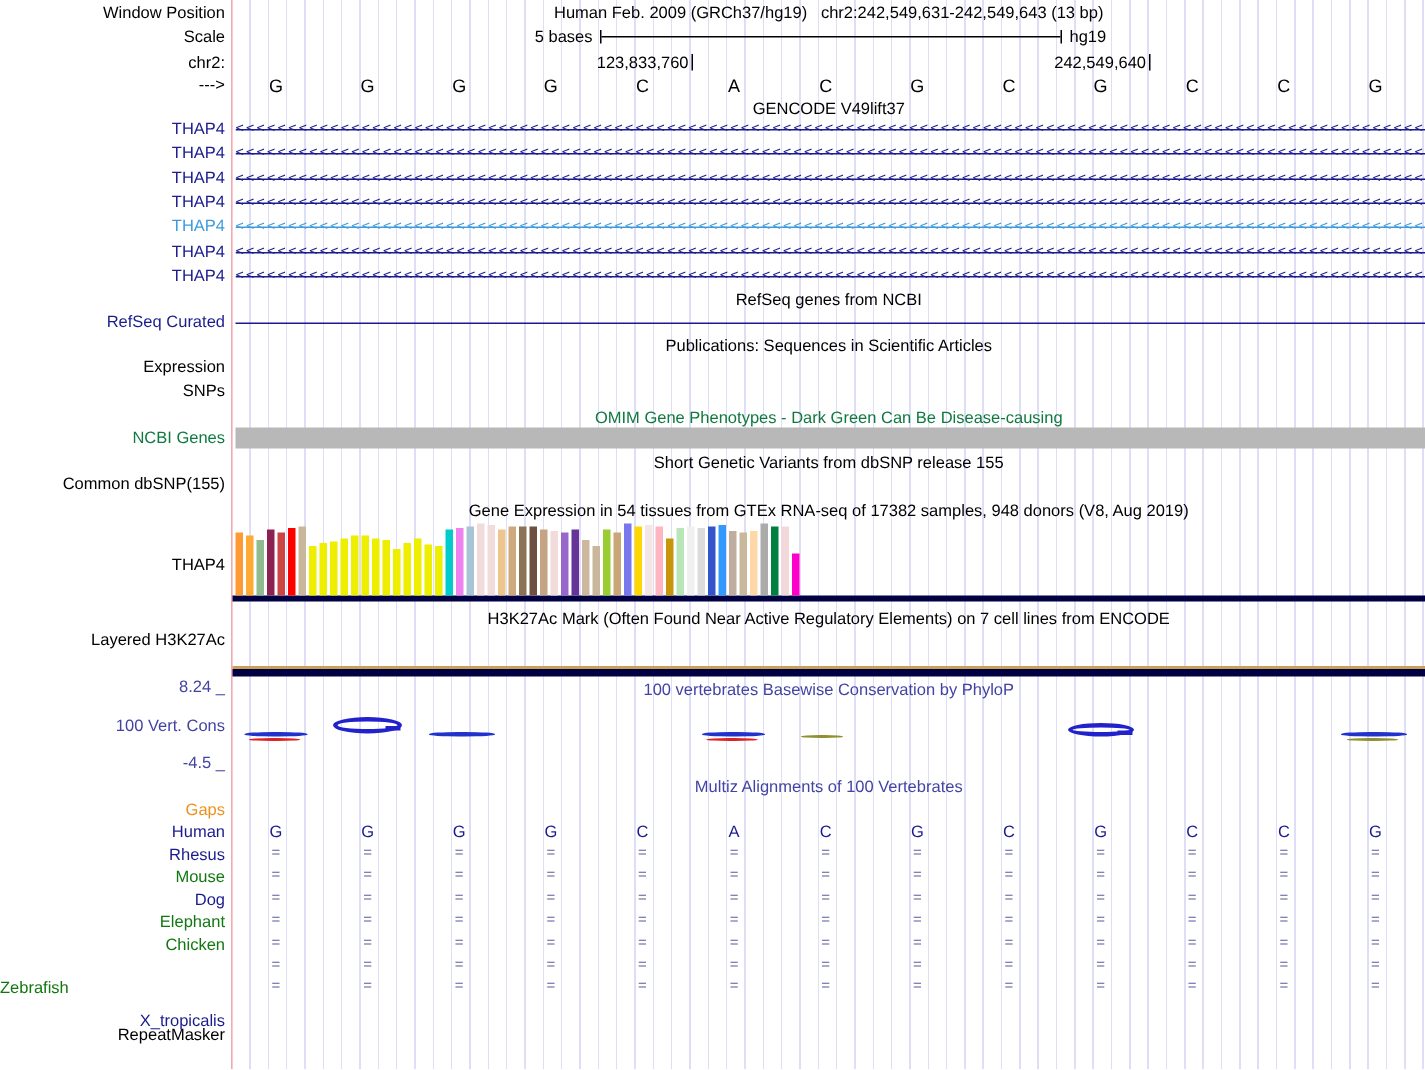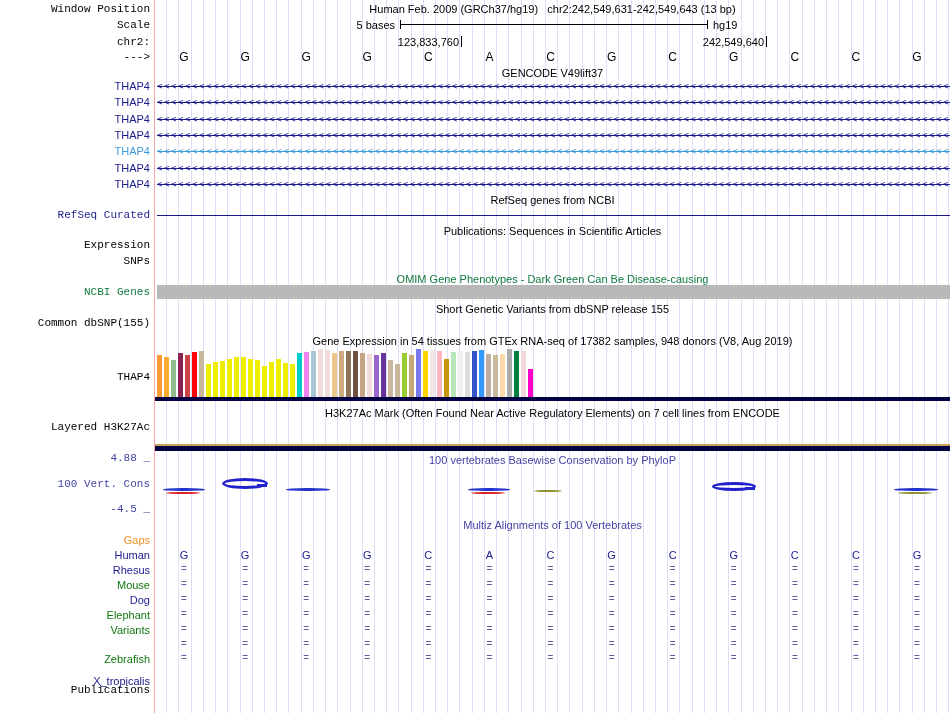--- a/index.html
+++ b/index.html
@@ -1,21 +1,21 @@
 <!DOCTYPE html>
 <html><head>
 <meta charset="utf-8">
 <style>
   html,body{margin:0;padding:0;background:#fff;}
   #screen{position:relative;width:950px;height:713px;background:#fff;overflow:hidden;
           font-family:"Liberation Sans","DejaVu Sans",sans-serif;font-size:11px;color:#000;}
   .grid{position:absolute;left:155px;right:0;top:0;bottom:0;z-index:0;
         background:repeating-linear-gradient(to right,transparent 0px,transparent 11.2px,#DEDEF6 11.2px,#DEDEF6 12.22px);}
   .guide-pink{position:absolute;left:154px;top:0;bottom:0;width:1px;background:#F7A8A8;z-index:1;}
-  .lbl{position:absolute;left:0;width:150px;text-align:right;padding-right:2px;white-space:nowrap;z-index:3;line-height:12px;font-family:Liberation Mono, monospace;}
+  .lbl{position:absolute;left:0;width:150px;text-align:right;padding-right:2px;white-space:nowrap;z-index:3;line-height:12px;}
   .ctr{position:absolute;left:155px;right:0;text-align:center;white-space:pre;z-index:3;line-height:12px;}
   .abs{position:absolute;z-index:3;}
   .navy{color:#1B1B8E;}
   .slate{color:#4343A4;}
   .green{color:#10793F;}
 </style>
 </head>
 <body>
 
 <div id="screen">
@@ -51,24 +51,24 @@
   <div class="ctr slate" style="top:454px">100 vertebrates Basewise Conservation by PhyloP</div>
   <div class="ctr slate" style="top:519px">Multiz Alignments of 100 Vertebrates</div>
 
   <div class="lbl navy" style="top:209px">RefSeq Curated</div>
   <div class="lbl" style="top:239px">Expression</div>
   <div class="lbl" style="top:255px">SNPs</div>
   <div class="lbl green" style="top:286px">NCBI Genes</div>
   <div class="lbl" style="top:317px">Common dbSNP(155)</div>
   <div class="lbl" style="top:371px">THAP4</div>
   <div class="lbl" style="top:421px">Layered H3K27Ac</div>
-  <div class="lbl slate" style="top:452px">4.88 _</div>
+  <div class="lbl slate" style="top:452px">8.24 _</div>
   <div class="lbl slate" style="top:478px">100 Vert. Cons</div>
   <div class="lbl slate" style="top:503px">-4.5 _</div>
-  <div class="lbl" style="top:684px">Publications</div>
+  <div class="lbl" style="top:684px">RepeatMasker</div>
 
   <div class="abs" style="left:157px;right:0;top:215px;height:1px;background:#1B1B8E;"></div>
   <div class="abs" style="left:157px;right:0;top:285px;height:14px;background:#B8B8B8;"></div>
   <div class="abs" style="left:155px;right:0;top:397px;height:4px;background:#000042;"></div>
   <div class="abs" style="left:155px;right:0;top:444px;height:2px;background:#C9A05A;"></div>
   <div class="abs" style="left:155px;right:0;top:446px;height:5px;background:#000042;"></div>
 
   <div class="abs" style="left:157px;top:349px;width:380px;height:48px;" id="gtex-bars">
       <div style="position: absolute; z-index: 3; left: 0px; width: 5px; top: 6px; height: 42px; background: rgb(255, 153, 51);"></div>
       <div style="position: absolute; z-index: 3; left: 7px; width: 5px; top: 8px; height: 40px; background: rgb(255, 170, 51);"></div>
@@ -262,21 +262,21 @@
       <div style="position: absolute; z-index: 3; left: 265.332px; top: 0px; width: 16px; text-align: center; font-size: 10px; color: rgb(92, 92, 156);">=</div>
       <div style="position: absolute; z-index: 3; left: 326.415px; top: 0px; width: 16px; text-align: center; font-size: 10px; color: rgb(92, 92, 156);">=</div>
       <div style="position: absolute; z-index: 3; left: 387.498px; top: 0px; width: 16px; text-align: center; font-size: 10px; color: rgb(92, 92, 156);">=</div>
       <div style="position: absolute; z-index: 3; left: 448.581px; top: 0px; width: 16px; text-align: center; font-size: 10px; color: rgb(92, 92, 156);">=</div>
       <div style="position: absolute; z-index: 3; left: 509.664px; top: 0px; width: 16px; text-align: center; font-size: 10px; color: rgb(92, 92, 156);">=</div>
       <div style="position: absolute; z-index: 3; left: 570.747px; top: 0px; width: 16px; text-align: center; font-size: 10px; color: rgb(92, 92, 156);">=</div>
       <div style="position: absolute; z-index: 3; left: 631.83px; top: 0px; width: 16px; text-align: center; font-size: 10px; color: rgb(92, 92, 156);">=</div>
       <div style="position: absolute; z-index: 3; left: 692.913px; top: 0px; width: 16px; text-align: center; font-size: 10px; color: rgb(92, 92, 156);">=</div>
       <div style="position: absolute; z-index: 3; left: 753.996px; top: 0px; width: 16px; text-align: center; font-size: 10px; color: rgb(92, 92, 156);">=</div>
     </div>
-    <div style="position: absolute; z-index: 3; left: 0px; width: 150px; padding-right: 2px; text-align: right; top: 624px; color: rgb(17, 119, 17); line-height: 12px;">Variants</div>
+    <div style="position: absolute; z-index: 3; left: 0px; width: 150px; padding-right: 2px; text-align: right; top: 624px; color: rgb(17, 119, 17); line-height: 12px;">Chicken</div>
     <div style="position: absolute; z-index: 3; left: 155px; right: 0px; top: 623px; height: 13px;">
       <div style="position: absolute; z-index: 3; left: 21px; top: 0px; width: 16px; text-align: center; font-size: 10px; color: rgb(92, 92, 156);">=</div>
       <div style="position: absolute; z-index: 3; left: 82.083px; top: 0px; width: 16px; text-align: center; font-size: 10px; color: rgb(92, 92, 156);">=</div>
       <div style="position: absolute; z-index: 3; left: 143.166px; top: 0px; width: 16px; text-align: center; font-size: 10px; color: rgb(92, 92, 156);">=</div>
       <div style="position: absolute; z-index: 3; left: 204.249px; top: 0px; width: 16px; text-align: center; font-size: 10px; color: rgb(92, 92, 156);">=</div>
       <div style="position: absolute; z-index: 3; left: 265.332px; top: 0px; width: 16px; text-align: center; font-size: 10px; color: rgb(92, 92, 156);">=</div>
       <div style="position: absolute; z-index: 3; left: 326.415px; top: 0px; width: 16px; text-align: center; font-size: 10px; color: rgb(92, 92, 156);">=</div>
       <div style="position: absolute; z-index: 3; left: 387.498px; top: 0px; width: 16px; text-align: center; font-size: 10px; color: rgb(92, 92, 156);">=</div>
       <div style="position: absolute; z-index: 3; left: 448.581px; top: 0px; width: 16px; text-align: center; font-size: 10px; color: rgb(92, 92, 156);">=</div>
       <div style="position: absolute; z-index: 3; left: 509.664px; top: 0px; width: 16px; text-align: center; font-size: 10px; color: rgb(92, 92, 156);">=</div>
@@ -294,21 +294,21 @@
       <div style="position: absolute; z-index: 3; left: 265.332px; top: 0px; width: 16px; text-align: center; font-size: 10px; color: rgb(92, 92, 156);">=</div>
       <div style="position: absolute; z-index: 3; left: 326.415px; top: 0px; width: 16px; text-align: center; font-size: 10px; color: rgb(92, 92, 156);">=</div>
       <div style="position: absolute; z-index: 3; left: 387.498px; top: 0px; width: 16px; text-align: center; font-size: 10px; color: rgb(92, 92, 156);">=</div>
       <div style="position: absolute; z-index: 3; left: 448.581px; top: 0px; width: 16px; text-align: center; font-size: 10px; color: rgb(92, 92, 156);">=</div>
       <div style="position: absolute; z-index: 3; left: 509.664px; top: 0px; width: 16px; text-align: center; font-size: 10px; color: rgb(92, 92, 156);">=</div>
       <div style="position: absolute; z-index: 3; left: 570.747px; top: 0px; width: 16px; text-align: center; font-size: 10px; color: rgb(92, 92, 156);">=</div>
       <div style="position: absolute; z-index: 3; left: 631.83px; top: 0px; width: 16px; text-align: center; font-size: 10px; color: rgb(92, 92, 156);">=</div>
       <div style="position: absolute; z-index: 3; left: 692.913px; top: 0px; width: 16px; text-align: center; font-size: 10px; color: rgb(92, 92, 156);">=</div>
       <div style="position: absolute; z-index: 3; left: 753.996px; top: 0px; width: 16px; text-align: center; font-size: 10px; color: rgb(92, 92, 156);">=</div>
     </div>
-    <div style="position: absolute; z-index: 3; left: 0px; width: 150px; padding-right: 2px; text-align: right; top: 653px; color: rgb(17, 119, 17); line-height: 12px;">Zebrafish</div>
+    <div style="position: absolute; z-index: 3; left: 0px; width: 150px; padding-right: 2px; text-align: left; top: 653px; color: rgb(17, 119, 17); line-height: 12px;">Zebrafish</div>
     <div style="position: absolute; z-index: 3; left: 155px; right: 0px; top: 652px; height: 13px;">
       <div style="position: absolute; z-index: 3; left: 21px; top: 0px; width: 16px; text-align: center; font-size: 10px; color: rgb(92, 92, 156);">=</div>
       <div style="position: absolute; z-index: 3; left: 82.083px; top: 0px; width: 16px; text-align: center; font-size: 10px; color: rgb(92, 92, 156);">=</div>
       <div style="position: absolute; z-index: 3; left: 143.166px; top: 0px; width: 16px; text-align: center; font-size: 10px; color: rgb(92, 92, 156);">=</div>
       <div style="position: absolute; z-index: 3; left: 204.249px; top: 0px; width: 16px; text-align: center; font-size: 10px; color: rgb(92, 92, 156);">=</div>
       <div style="position: absolute; z-index: 3; left: 265.332px; top: 0px; width: 16px; text-align: center; font-size: 10px; color: rgb(92, 92, 156);">=</div>
       <div style="position: absolute; z-index: 3; left: 326.415px; top: 0px; width: 16px; text-align: center; font-size: 10px; color: rgb(92, 92, 156);">=</div>
       <div style="position: absolute; z-index: 3; left: 387.498px; top: 0px; width: 16px; text-align: center; font-size: 10px; color: rgb(92, 92, 156);">=</div>
       <div style="position: absolute; z-index: 3; left: 448.581px; top: 0px; width: 16px; text-align: center; font-size: 10px; color: rgb(92, 92, 156);">=</div>
       <div style="position: absolute; z-index: 3; left: 509.664px; top: 0px; width: 16px; text-align: center; font-size: 10px; color: rgb(92, 92, 156);">=</div>

